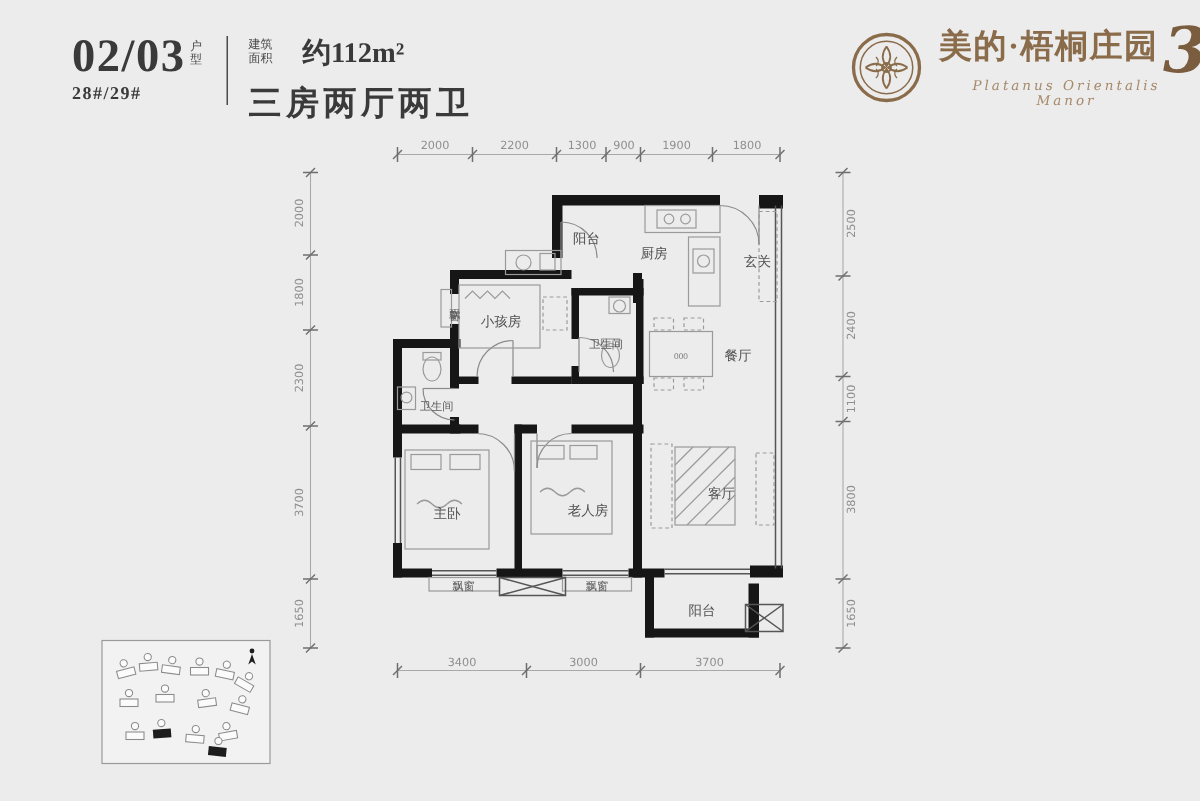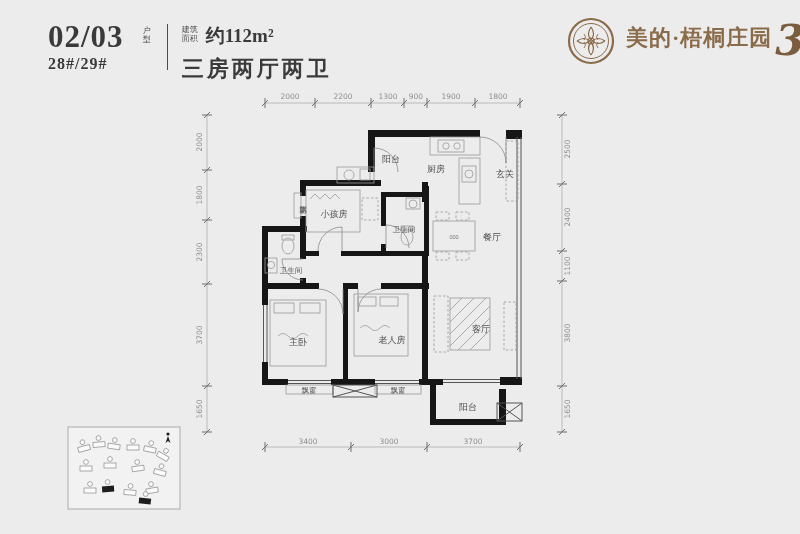--- a/index.html
+++ b/index.html
@@ -7,25 +7,25 @@
        font-family:"Liberation Sans","DejaVu Sans",sans-serif;}
   #page{position:relative;width:800px;height:534px;background:#ececec;padding-left:20px;}
 
   
   .hdr{position:absolute;top:22px;left:48px;display:flex;align-items:flex-start;color:#3a3a3a;}
   .unit-block{margin-right:14px;}
   .row1{display:flex;align-items:flex-start;}
   .unit-num{font-family:"Liberation Serif","DejaVu Serif",serif;font-weight:bold;
             font-size:31px;line-height:30px;letter-spacing:1px;}
   .stack2{display:inline-block;width:10px;font-size:8px;line-height:9px;
-          word-break:break-all;margin:4px 0 0 19px;color:#4a4a4a;}
+          word-break:break-all;margin:4px 0 0 3px;color:#4a4a4a;}
   .stack4{display:inline-block;width:18px;font-size:8px;line-height:9px;
-          word-break:break-all;margin:3px 6px 0 0;color:#4a4a4a;}
+          word-break:break-all;margin:3px 18px 0 0;color:#4a4a4a;}
   .bldg{font-family:"Liberation Serif","DejaVu Serif",serif;font-weight:bold;
-        font-size:16px;letter-spacing:1px;margin-top:3px;}
+        font-size:12px;letter-spacing:1px;margin-top:3px;}
   .hdr-divider{width:1px;height:46px;background:#4a4a4a;margin:2px 14px 0 0;}
   .area-num{font-family:"Liberation Serif","DejaVu Serif",serif;font-weight:bold;
             font-size:19px;line-height:28px;}
   .layout-txt{font-weight:bold;font-size:22px;letter-spacing:3px;margin-top:4px;
               font-family:"Liberation Serif","DejaVu Serif",serif;}
 
   
   .brand{position:absolute;top:16px;left:566px;display:flex;align-items:center;}
   .emblem{width:50px;height:50px;margin-right:10px;}
   .brand-txt{display:flex;flex-direction:column;}
@@ -84,20 +84,21 @@
                M11 25 q7 -5 13 0 q-6 5 -13 0 M39 25 q-7 5 -13 0 q6 -5 13 0" fill="none" stroke="#8a6b4a" stroke-width="1.2"></path>
       <circle cx="25" cy="25" r="3" fill="none" stroke="#8a6b4a" stroke-width="1.2"></circle>
       <path d="M18 18 q3 3 0 6 M32 18 q-3 3 0 6 M18 32 q3 -3 0 -6 M32 32 q-3 -3 0 -6" fill="none" stroke="#8a6b4a" stroke-width=".9"></path>
     </svg>
     <div class="brand-txt">
       <div class="brand-row">
         <span class="brand-name">美的·梧桐庄园</span>
         <span class="phase-num">3</span>
         <span class="phase-suffix">期</span>
       </div>
+      <div class="brand-sub">Platanus Orientalis Manor</div>
     </div>
   </div>
 
   <svg id="plan-svg" width="800" height="534" viewBox="0 0 800 534">
 
     <g>
 
       <line class="dim" x1="265" y1="103" x2="520" y2="103"></line>
       <g class="tick">
         <line x1="265" y1="98" x2="265" y2="108"></line>

